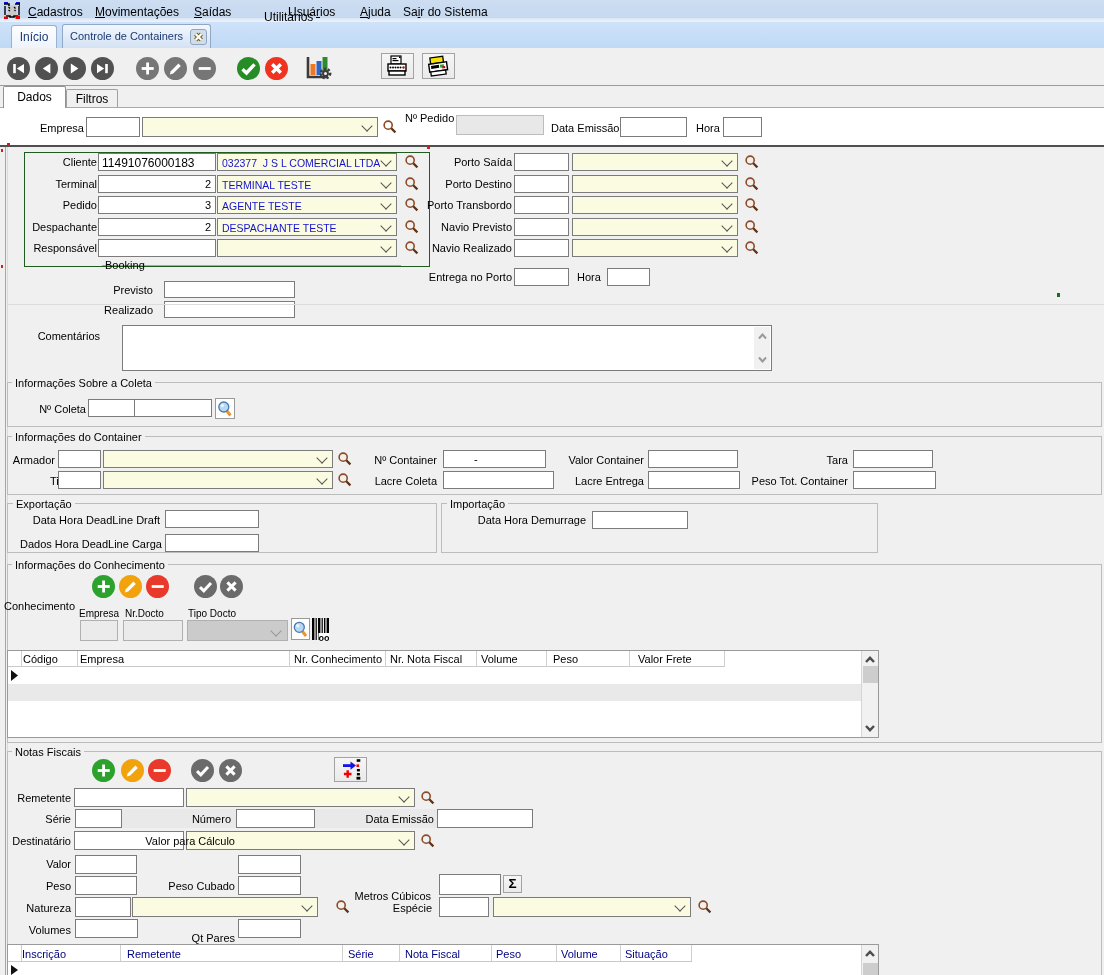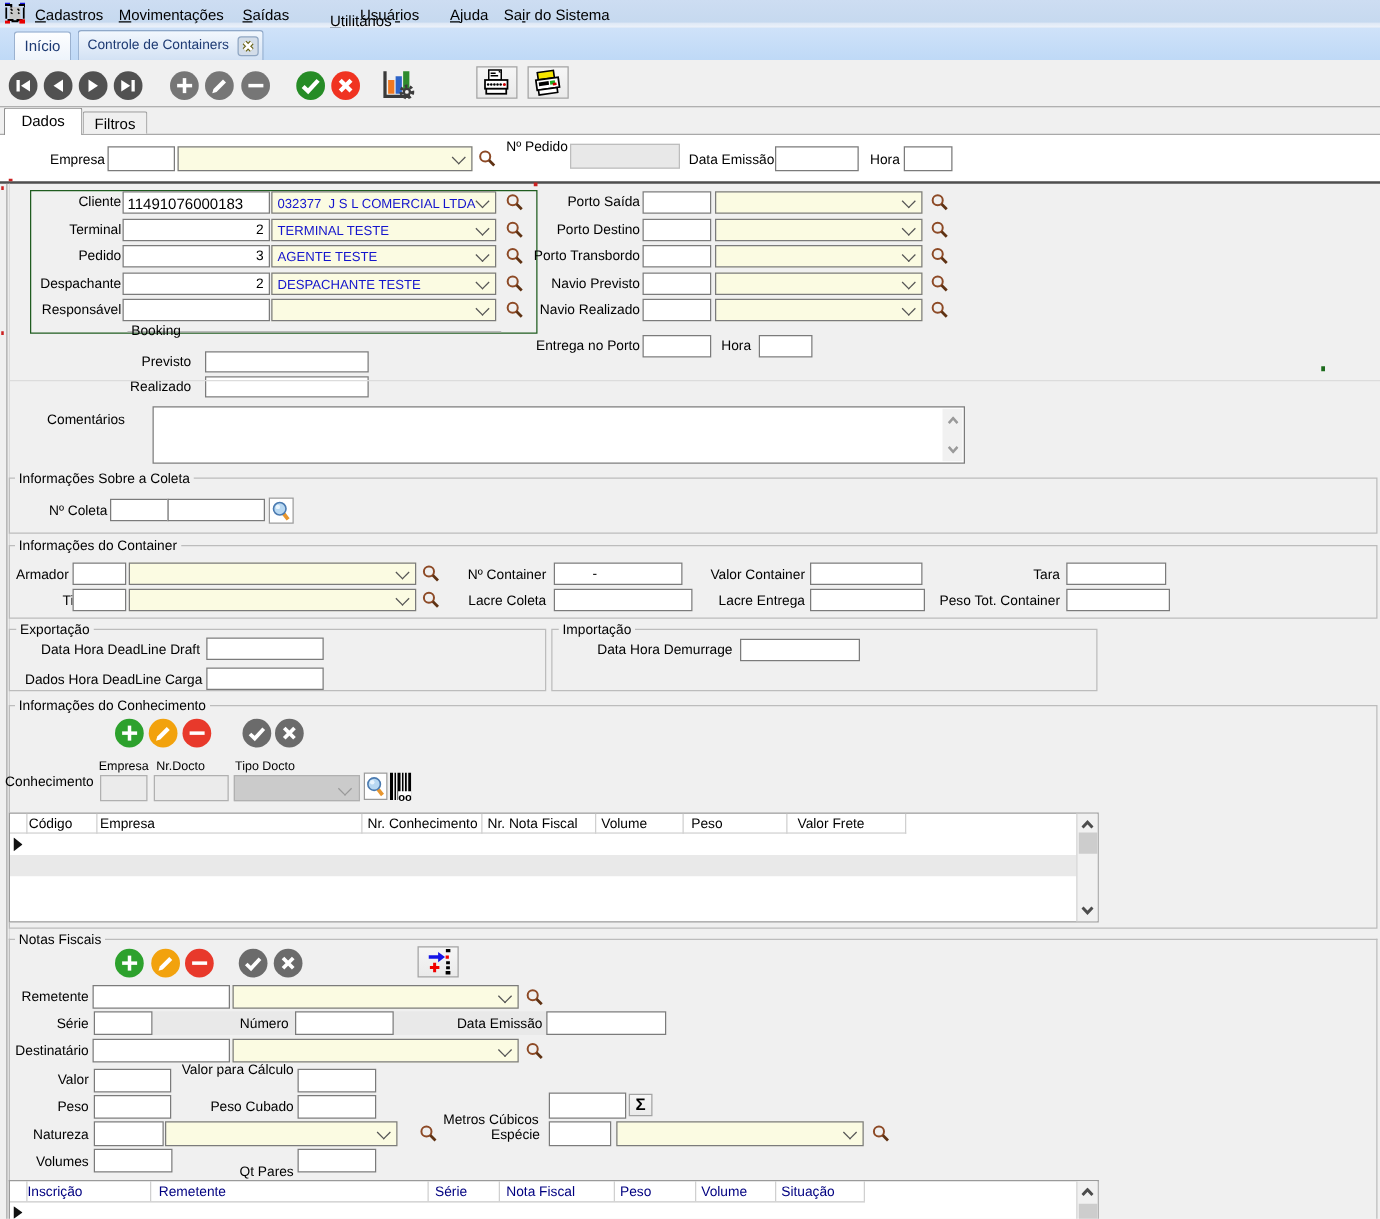--- a/index.html
+++ b/index.html
@@ -378,21 +378,21 @@
       </svg>
     </div>
 <div class="c23" style="left:220px;top:575px;background:#6b6b6b;">
       <svg width="23" height="23" viewBox="0 0 23 23">
         <path d="M7.4 7.4 L15.6 15.6 M15.6 7.4 L7.4 15.6" stroke="#fff" stroke-width="3" fill="none"></path>
       </svg>
     </div>
 <div class="lbll" style="left:79px;top:608px;font-size:10px;">Empresa</div>
 <div class="lbll" style="left:125px;top:608px;font-size:10px;">Nr.Docto</div>
 <div class="lbll" style="left:188px;top:608px;font-size:10px;">Tipo Docto</div>
-<div class="lbl" style="left:0px;top:620px;width:75px;">Conhecimento</div>
+<div class="lbl" style="left:0px;top:600px;width:75px;">Conhecimento</div>
 <div class="abs" style="left:80px;top:620px;width:38px;height:21px;background:#ebebeb;border:1px solid #b0b0b0;box-sizing:border-box;"></div>
 <div class="abs" style="left:123px;top:620px;width:60px;height:21px;background:#ebebeb;border:1px solid #b0b0b0;box-sizing:border-box;"></div>
 <div class="abs" style="left:187px;top:620px;width:101px;height:21px;background:#cbcbcb;border:1px solid #b0b0b0;box-sizing:border-box;">
       <span class="ar" style="position:absolute;right:7px;top:6px;width:7px;height:7px;border-right:1.4px solid #9a9a9a;border-bottom:1.4px solid #9a9a9a;transform:rotate(45deg);"></span>
     </div>
 <div class="abs" style="left:291px;top:618px;width:19px;height:22px;background:#fff;border:1px solid #9a9a9a;box-sizing:border-box;">
       <svg width="17" height="20" viewBox="0 0 17 20">
         <path d="M10.5 12.5 L14 17" stroke="#e8962e" stroke-width="3"></path>
         <circle cx="7.3" cy="8.3" r="5" fill="#b8d8f2" stroke="#4a7ab0" stroke-width="1.3"></circle>
         <circle cx="5.8" cy="6.8" r="1.8" fill="#e8f4fd"></circle>
@@ -506,21 +506,21 @@
 <div class="ed" style="left:74px;top:831px;width:110px;height:19px;"></div>
 <div class="cb" style="left:186px;top:831px;width:229px;height:19px;">
       <span class="ar"></span>
     </div>
 <svg class="mag" style="left:420px;top:833px;" width="16" height="16" viewBox="0 0 16 16">
       <circle cx="5.8" cy="5.8" r="3.8" fill="none" stroke="#8d4a26" stroke-width="1.5"></circle>
       <path d="M8.7 8.7 L12.6 12.6" stroke="#5f3213" stroke-width="2.1"></path>
     </svg>
 <div class="lbl" style="left:0px;top:858px;width:71px;">Valor</div>
 <div class="ed" style="left:75px;top:855px;width:62px;height:19px;"></div>
-<div class="lbl" style="left:144px;top:835px;width:91px;margin-top:15px;">Valor para Cálculo</div>
+<div class="lbl" style="left:144px;top:835px;width:91px;">Valor para Cálculo</div>
 <div class="ed" style="left:238px;top:855px;width:63px;height:19px;"></div>
 <div class="lbl" style="left:0px;top:880px;width:71px;">Peso</div>
 <div class="ed" style="left:75px;top:876px;width:62px;height:19px;"></div>
 <div class="lbl" style="left:144px;top:880px;width:91px;">Peso Cubado</div>
 <div class="ed" style="left:238px;top:876px;width:63px;height:19px;"></div>
 <div class="lbl" style="left:311px;top:879px;width:120px;margin-top:11px;">Metros Cúbicos</div>
 <div class="ed" style="left:439px;top:874px;width:62px;height:21px;"></div>
 <div class="btn" style="left:503px;top:875px;width:19px;height:18px;font-size:13.5px;font-weight:bold;text-align:center;line-height:16px;">Σ</div>
 <div class="lbl" style="left:0px;top:902px;width:71px;">Natureza</div>
 <div class="ed" style="left:75px;top:897px;width:56px;height:20px;"></div>

